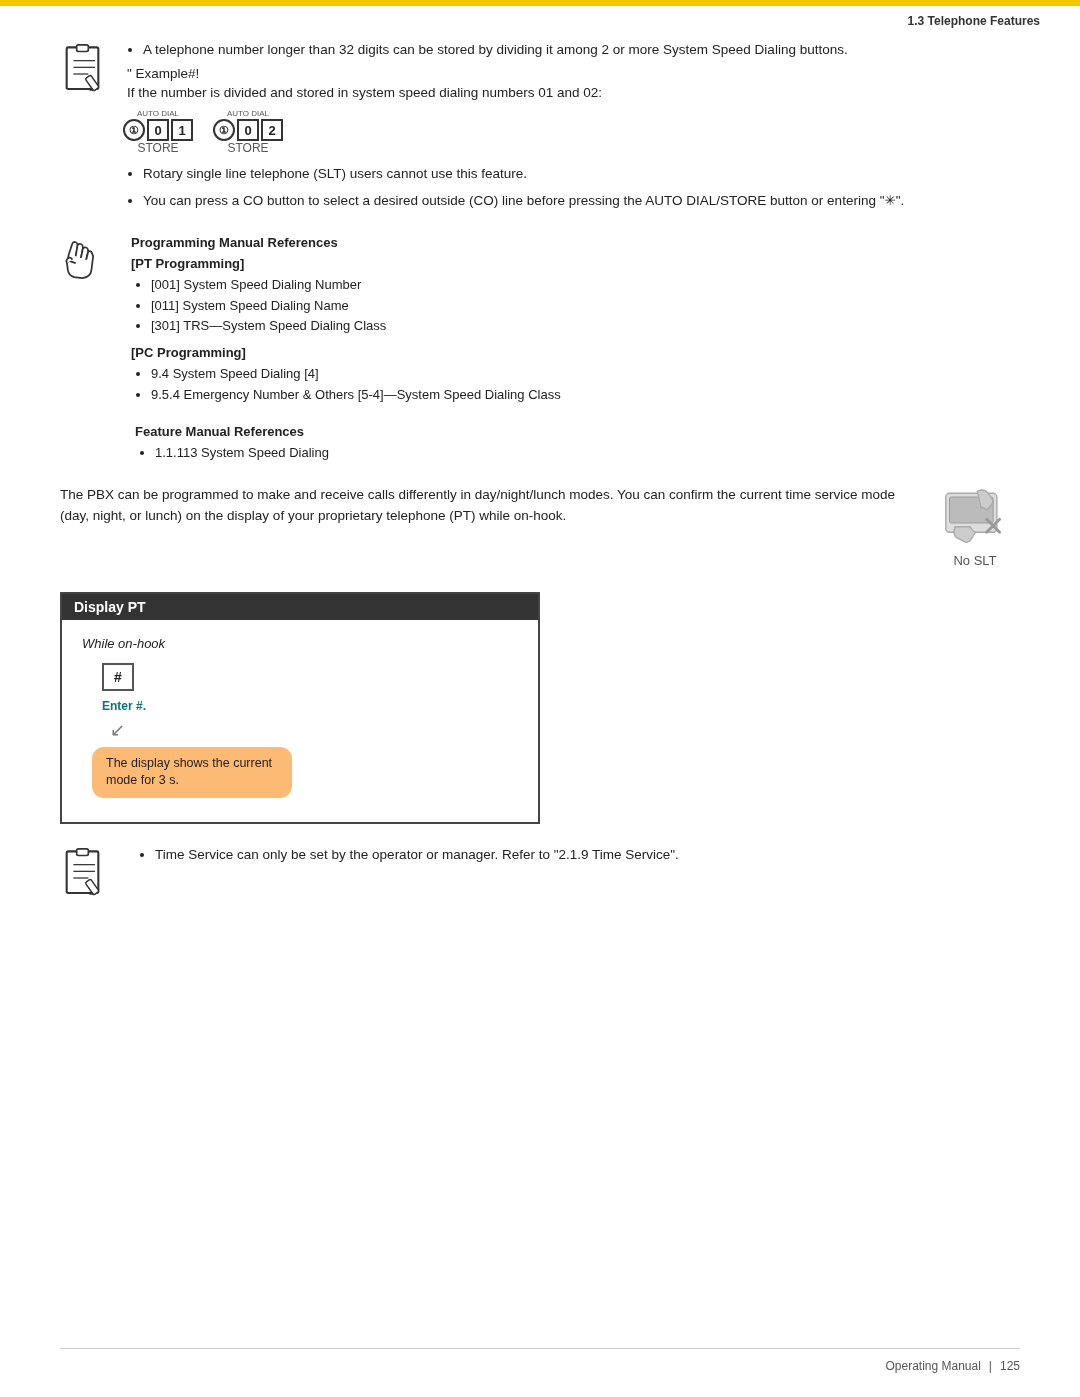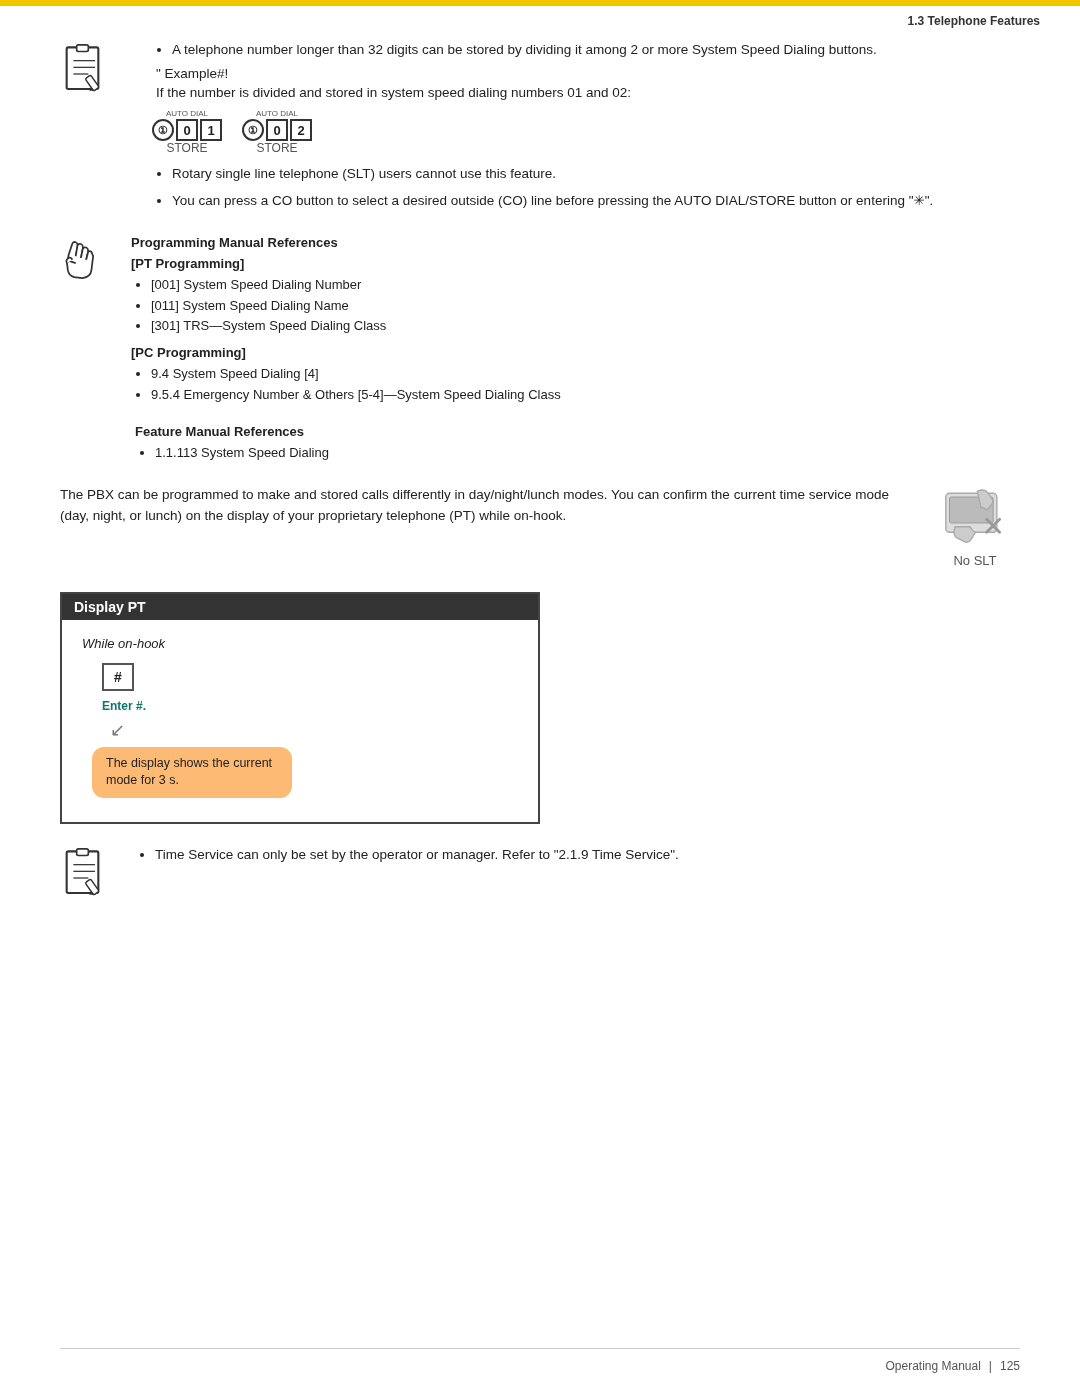--- a/index.html
+++ b/index.html
@@ -35,21 +35,21 @@
     .page-content {
       position: absolute;
       top: 40px;
       left: 60px;
       right: 60px;
     }
 
     
     .top-section {
       display: flex;
-      gap: 37px;
+      gap: 8px;
       margin-bottom: 18px;
     }
     .note-icon {
       flex-shrink: 0;
       width: 55px;
       padding-top: 4px;
     }
     .note-icon svg {
       width: 50px;
       height: 50px;
@@ -417,21 +417,21 @@
 
   <div class="feat-refs">
     <div class="feat-refs-title">Feature Manual References</div>
     <ul>
       <li><span>1.1.113 System Speed Dialing</span></li>
     </ul>
   </div>
 
 
   <div class="time-service-desc">
-    <div class="time-service-text">The PBX can be programmed to make and stored calls differently in day/night/lunch modes. You can confirm the current time service mode (day, night, or lunch) on the display of your proprietary telephone (PT) while on-hook.</div>
+    <div class="time-service-text">The PBX can be programmed to make and receive calls differently in day/night/lunch modes. You can confirm the current time service mode (day, night, or lunch) on the display of your proprietary telephone (PT) while on-hook.</div>
     <div class="phone-icon-area">
 
       <svg viewBox="0 0 80 70" fill="none" xmlns="http://www.w3.org/2000/svg">
 
         <rect x="8" y="10" width="55" height="42" rx="4" fill="#ddd" stroke="#aaa" stroke-width="1.5"></rect>
         <rect x="12" y="14" width="47" height="28" rx="2" fill="#bbb" stroke="#999" stroke-width="1"></rect>
 
         <path d="M18 46 Q15 55 20 58 L28 62 Q32 64 35 60 L40 52 Q36 50 34 46 Z" fill="#ccc" stroke="#aaa" stroke-width="1.5"></path>
         <path d="M42 8 Q46 5 52 8 L58 16 Q60 20 56 24 L52 28 Q48 24 46 26 Z" fill="#ccc" stroke="#aaa" stroke-width="1.5"></path>
 

